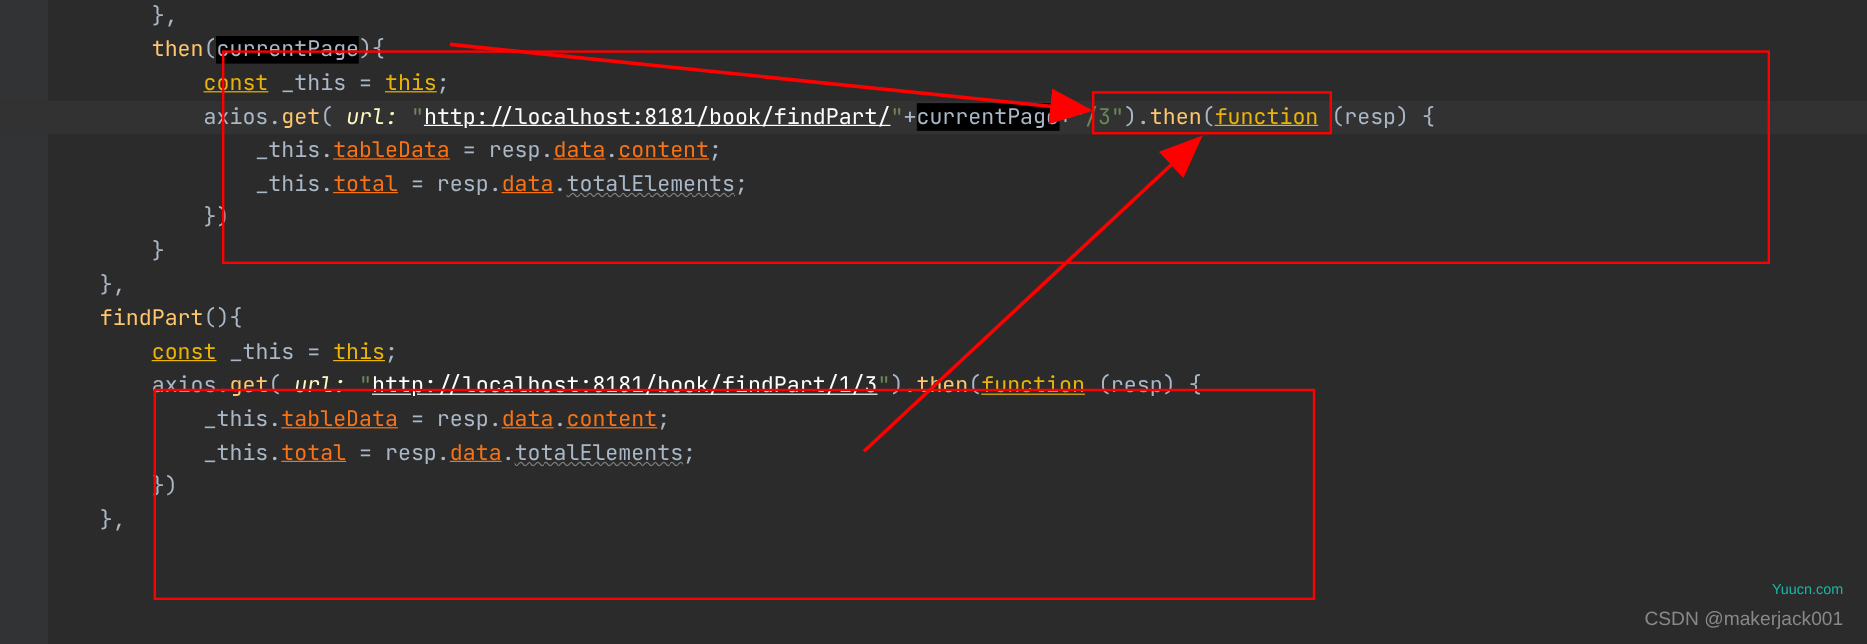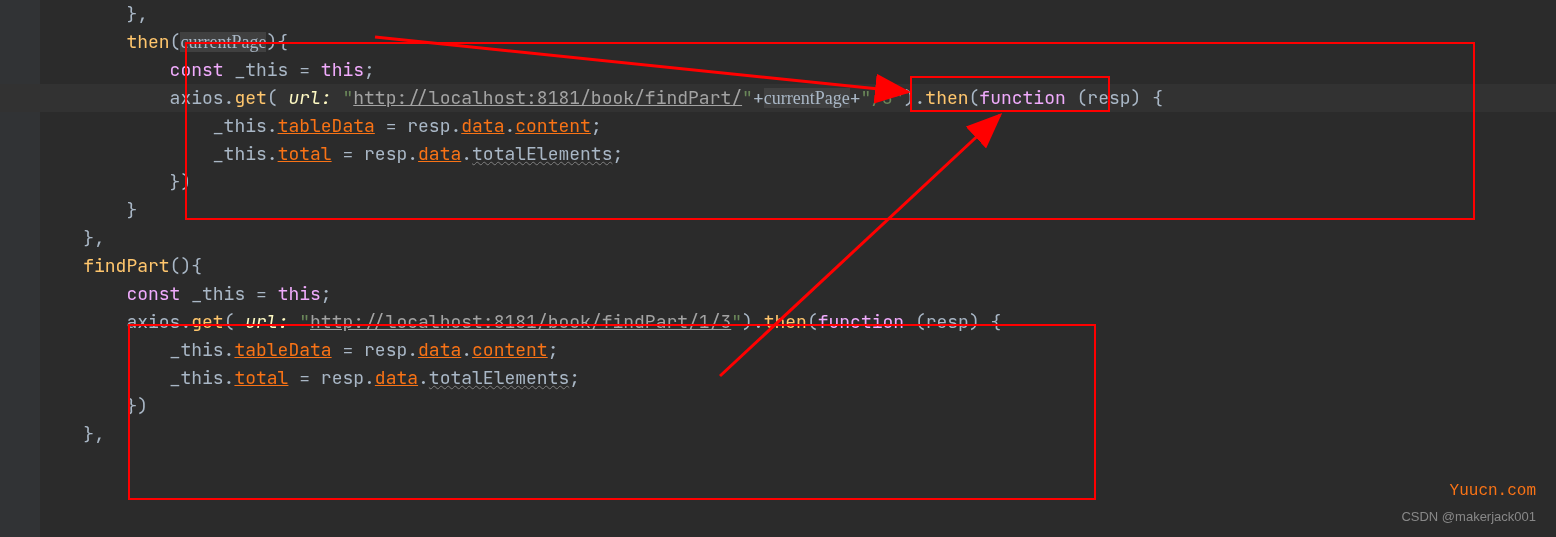--- a/index.html
+++ b/index.html
@@ -33,57 +33,56 @@
       height: 28px;
     }
     .highlight-line {
       position: absolute;
       left: 0;
       right: 0;
       background: #323232;
       height: 28px;
       top: 84px;
     }
-    .kw { color: #f0abfc; }
+    .kw { color: #eab308; text-decoration: underline; }
     .fn { color: #ffc66d; }
     .str { color: #6a8759; }
     .param { color: #fef9c3; font-style: italic; }
-    .url-txt { color: #a3a3a3; text-decoration: underline; }
+    .url-txt { color: #ffffff; text-decoration: underline; }
     .paren { color: #a9b7c6; }
     .prop { color: #f97316; text-decoration: underline; }
     .wavy-under { text-decoration: underline wavy #808080; text-decoration-thickness: 1px; }
     .selected-var {
-      background: #404040;
-      font-family: Liberation Serif, serif;
+      background: #000000;
     }
     .annot-box {
       position: absolute;
       border: 2px solid #ff0000;
       pointer-events: none;
     }
     .arrow-svg {
       position: absolute;
       pointer-events: none;
       overflow: visible;
     }
     .watermark1 {
       position: absolute;
       bottom: 32px;
       right: 20px;
-      color: #f97316;
-      font-family: Liberation Mono, monospace;
-      font-size: 16px;
+      color: #14b8a6;
+      font-family: Liberation Sans, sans-serif;
+      font-size: 12px;
     }
     .watermark2 {
       position: absolute;
       bottom: 6px;
       right: 20px;
       color: #888;
       font-family: sans-serif;
-      font-size: 13px;
+      font-size: 16px;
     }
   </style>
 </head>
 <body>
 
 <div class="gutter"></div>
 <div class="highlight-line"></div>
 
 <div class="code-area">
   <div class="line">        },</div>

